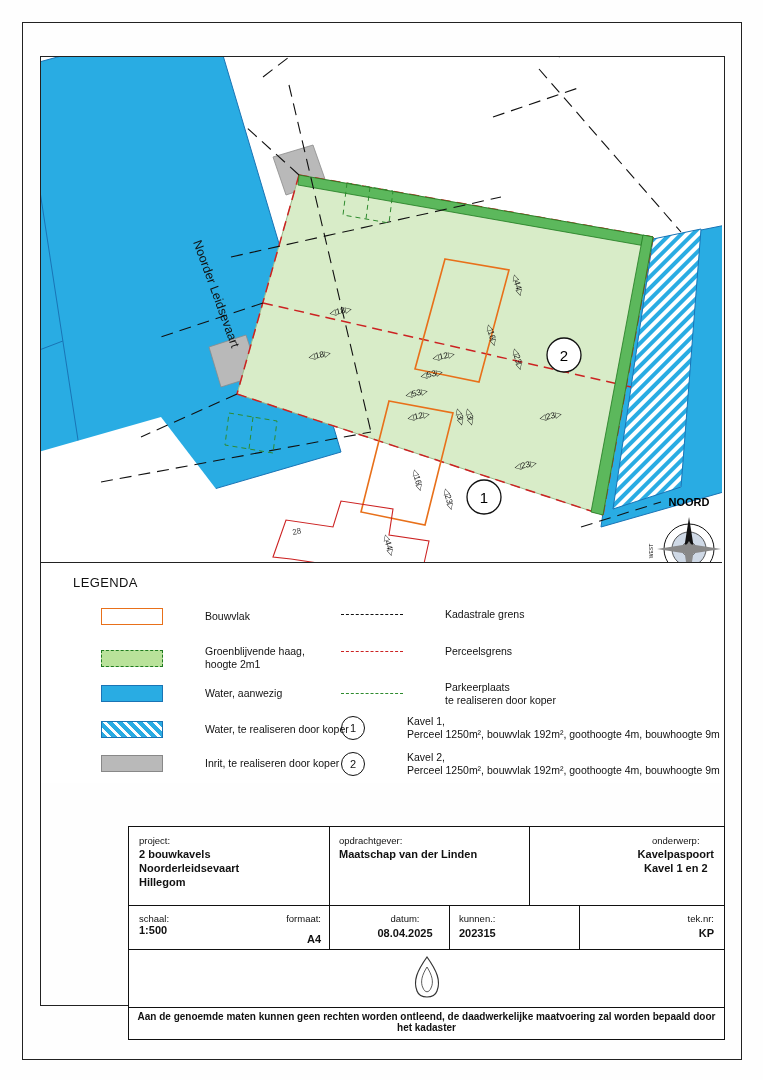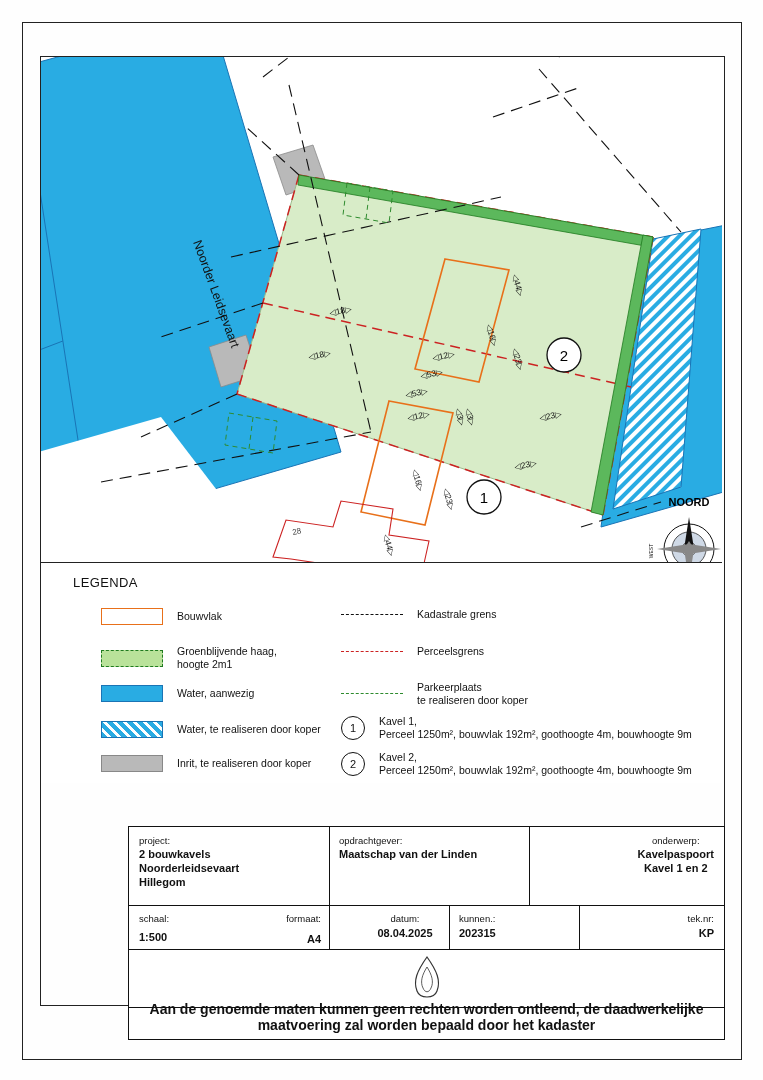--- a/index.html
+++ b/index.html
@@ -10,39 +10,39 @@
   .frame-outer{position:absolute;left:22px;top:22px;width:718px;height:1036px;border:1px solid #222;}
   .frame-inner{position:absolute;left:40px;top:56px;width:683px;height:948px;border:1px solid #222;}
 
   
   .drawing{position:absolute;left:41px;top:57px;width:681px;height:530px;overflow:hidden;background:#fff;}
   .legend{position:absolute;left:41px;top:562px;width:681px;height:220px;border-top:1px solid #222;background:#fff;}
   .titleblock{position:absolute;left:128px;top:826px;width:595px;height:212px;border:1px solid #111;background:#fff;}
 
   
   .legend-title{position:absolute;left:32px;top:12px;font-size:13px;letter-spacing:.4px;}
-  .lg-row{position:absolute;display:flex;align-items:center;}
+  .lg-row{position:absolute;display:flex;align-items:center;gap:28px;}
   .swatch{width:62px;height:17px;border:1px solid #333;box-sizing:border-box;margin-right:14px;}
   .sw-bouwvlak{border:1.4px solid #e8701a;background:#fff;}
   .sw-haag{border:1.5px dashed #1f7a1f;background:#b9e29a;}
   .sw-water{border:1px solid #1a74b5;background:#29ace3;}
   .sw-water2{border:1px solid #1a74b5;background:repeating-linear-gradient(45deg,#29ace3 0 4px,#fff 4px 7px);}
   .sw-inrit{border:1px solid #888;background:#b9b9b9;}
   .lg-label{font-size:10.5px;line-height:1.25;}
   .lg-line{width:62px;height:0;margin-right:14px;position:relative;}
   .lg-line i{position:absolute;left:0;top:-1px;width:62px;border-top-width:1.4px;border-top-style:dashed;display:block;}
   .dash-black i{border-top-color:#111;}
   .dash-red i{border-top-color:#cc2222;}
   .dash-green i{border-top-color:#2e8b2e;border-top-width:1px;}
   .kavel-circle{width:22px;height:22px;border:1.3px solid #111;border-radius:50%;display:flex;align-items:center;justify-content:center;font-size:11px;margin-right:14px;margin-left:20px;}
   .tb-sep{position:absolute;left:0;width:100%;border-top:1px solid #111;}
   .tb-v{position:absolute;top:0;border-left:1px solid #111;}
   .tb-lab{font-size:9.5px;color:#111;}
   .tb-val{font-size:11px;font-weight:bold;}
-  .foot{position:absolute;left:0;bottom:6px;width:100%;text-align:center;font-size:14px;font-weight:bold;}
+  .foot{position:absolute;left:0;bottom:6px;width:100%;text-align:center;font-size:10px;font-weight:bold;}
 </style>
 </head>
 <body>
 
 <div id="sheet">
 
   <div class="frame-outer"></div>
   <div class="frame-inner"></div>
 
   <div class="drawing">
@@ -269,21 +269,21 @@
       <div class="tb-val" style="margin-top:2px;">Maatschap van der Linden</div>
     </div>
     <div style="position:absolute;right:10px;top:8px;text-align:center;">
       <div class="tb-lab">onderwerp:</div>
       <div class="tb-val" style="white-space:pre-line;margin-top:2px;line-height:1.25;">Kavelpaspoort
 Kavel 1 en 2</div>
     </div>
 
     <div style="position:absolute;left:10px;top:86px;">
       <div class="tb-lab">schaal:</div>
-      <div class="tb-val" style="margin-top:7px;">1:500</div>
+      <div class="tb-val" style="margin-top:0;">1:500</div>
     </div>
     <div style="position:absolute;left:120px;top:86px;width:72px;text-align:right;">
       <div class="tb-lab">formaat:</div>
       <div class="tb-val" style="margin-top:9px;">A4</div>
     </div>
     <div style="position:absolute;left:200px;top:86px;width:120px;text-align:center;padding-left:16px;">
       <div class="tb-lab">datum:</div>
       <div class="tb-val" style="margin-top:3px;">08.04.2025</div>
     </div>
     <div style="position:absolute;left:330px;top:86px;">

